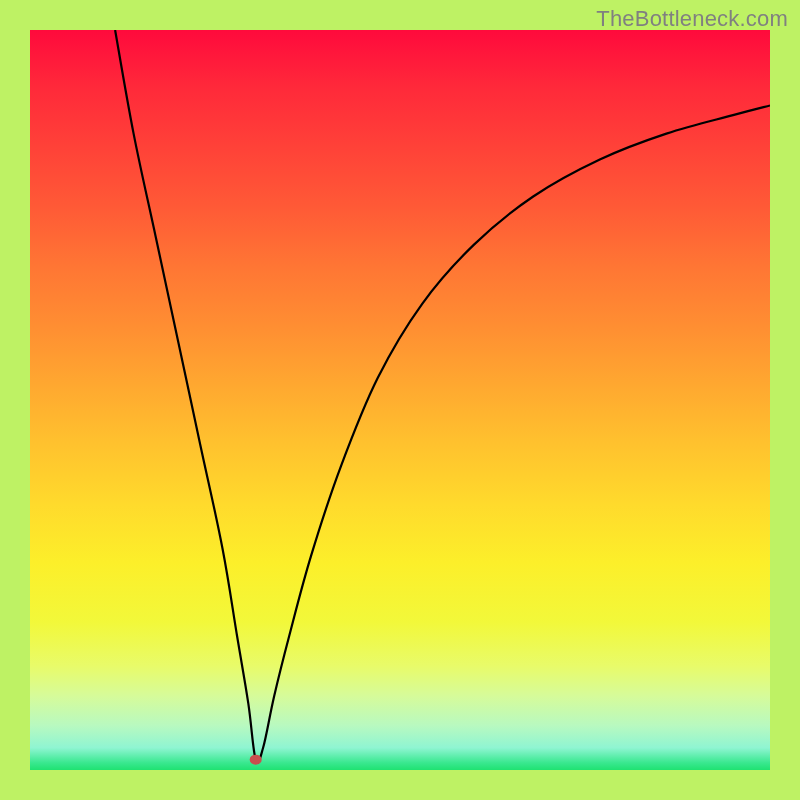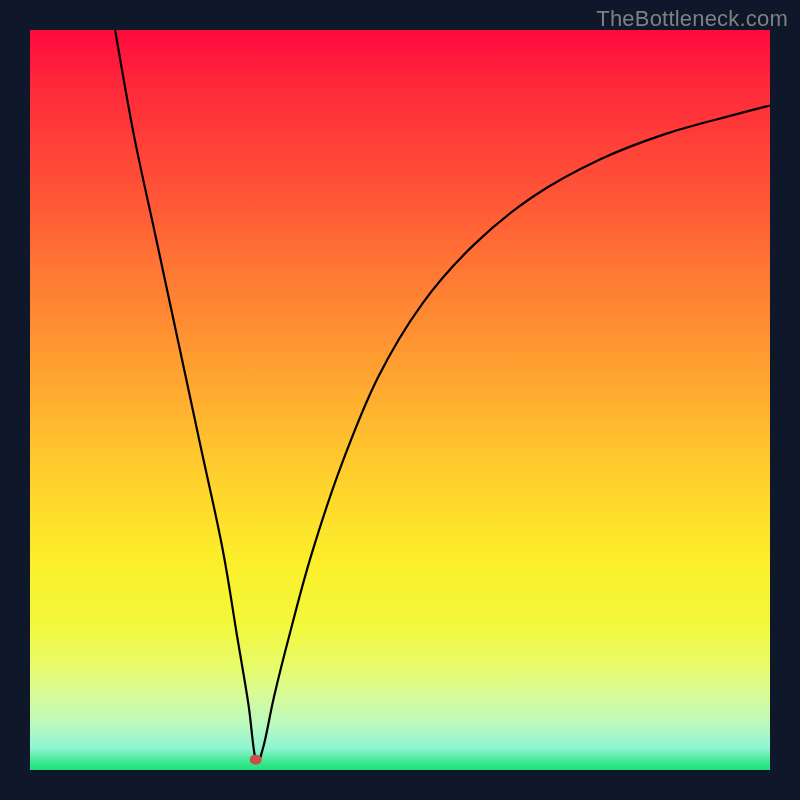--- a/index.html
+++ b/index.html
@@ -10,21 +10,21 @@
     background: #000000;
     overflow: hidden;
     font-family: Arial, Helvetica, sans-serif;
   }
   .frame {
     position: absolute;
     left: 0;
     top: 0;
     width: 800px;
     height: 800px;
-    background: #0f172a;
+    background: #bef264;
   }
   .plot-area {
     position: absolute;
     left: 30px;
     top: 30px;
     width: 740px;
     height: 740px;
     background: linear-gradient(
       to bottom,
       #ff0a3c 0%,

